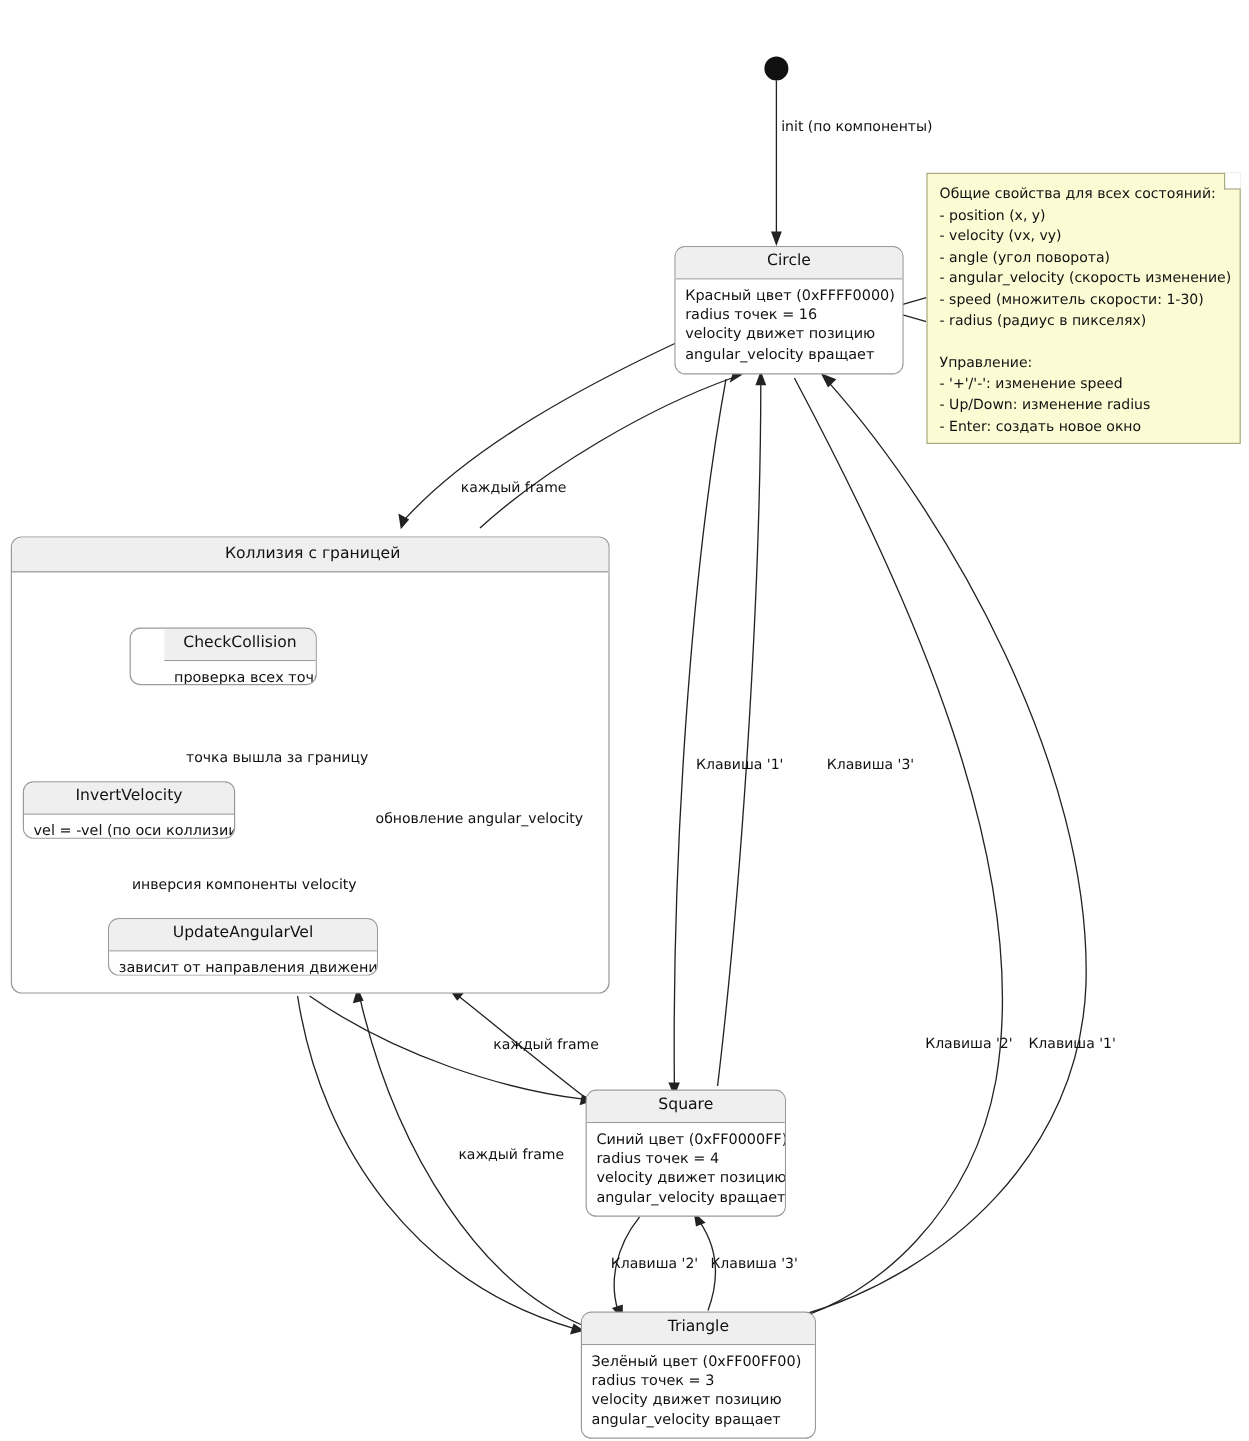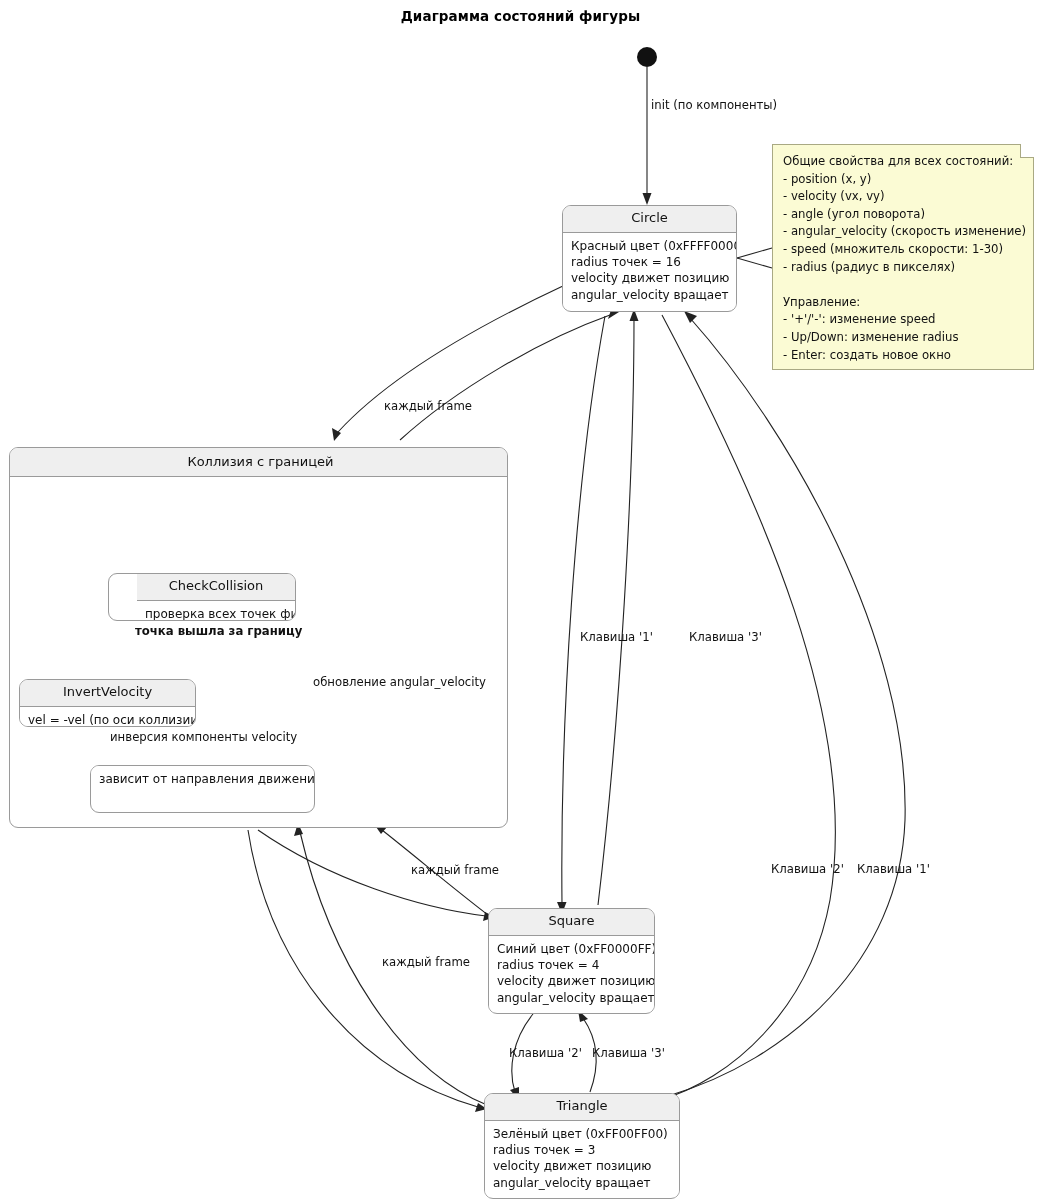--- a/index.html
+++ b/index.html
@@ -68,21 +68,20 @@
   .elabel{
     position:absolute;font-size:11.7px;color:#111;white-space:nowrap;
     background:transparent;line-height:14px;
   }
 </style>
 </head>
 <body>
 
 <div id="canvas">
 
-  <div class="diagram-title">Диаграмма состояний фигуры</div>
 
   <svg class="edges" viewBox="0 0 1041 1201">
 
     <circle class="startdot" cx="647" cy="57" r="10"></circle>
     <line x1="647" y1="67" x2="647" y2="196"></line>
     <polygon class="arrow" points="647,205 642.5,193 651.5,193"></polygon>
 
     <path d="M737,258 L772,248" stroke="#a9a983"></path>
     <path d="M737,258 L772,268" stroke="#a9a983"></path>
 
@@ -129,21 +128,21 @@
     <path d="M185,593 C160,615 135,630 118,645"></path>
     <polygon class="arrow" points="111,652 117,640 122,648"></polygon>
 
     <path d="M88,698 C80,725 85,745 100,760"></path>
     <polygon class="arrow" points="107,766 95,761 102,754"></polygon>
 
     <path d="M278,766 C320,730 320,650 291,600"></path>
     <polygon class="arrow" points="286,592 296,601 288,605"></polygon>
   </svg>
 
-  <div class="state" style="left:562px;top:205px;width:175px;height:107px;">
+  <div class="state" style="left:562px;top:205px;width:191px;height:107px;">
     <div class="hdr">Circle</div>
     <div class="body">
       <div class="ln">Красный цвет (0xFFFF0000)</div>
       <div class="ln">radius точек = 16</div>
       <div class="ln">velocity движет позицию</div>
       <div class="ln">angular_velocity вращает</div>
     </div>
   </div>
 
   <div class="note" style="left:772px;top:144px;width:262px;height:226px;">
@@ -159,35 +158,36 @@
     <div class="nl">Управление:</div>
     <div class="nl">- '+'/'-': изменение speed</div>
     <div class="nl">- Up/Down: изменение radius</div>
     <div class="nl">- Enter: создать новое окно</div>
   </div>
 
   <div class="composite" style="left:9px;top:447px;width:499px;height:381px;">
     <div class="chdr">Коллизия с границей</div>
   </div>
 
-  <div class="state" style="left:108px;top:573px;width:188px;height:48px;padding-left:28px;">
+  <div class="state" style="left:108px;top:523px;width:156px;height:48px;padding-left:28px;">
     <div class="hdr">CheckCollision</div>
     <div class="body">
       <div class="ln">проверка всех точек фигуры</div>
     </div>
   </div>
 
-  <div class="state" style="left:19px;top:651px;width:177px;height:48px;margin-top:28px;">
+  <div class="state" style="left:19px;top:651px;width:177px;height:48px;">
     <div class="hdr">InvertVelocity</div>
     <div class="body">
       <div class="ln">vel = -vel (по оси коллизии)</div>
     </div>
   </div>
 
   <div class="state" style="left:90px;top:765px;width:225px;height:48px;">
+    <div class="hdr">UpdateAngularVel</div>
     <div class="body">
       <div class="ln">зависит от направления движения</div>
     </div>
   </div>
 
   <div class="state" style="left:488px;top:908px;width:167px;height:106px;">
     <div class="hdr">Square</div>
     <div class="body">
       <div class="ln">Синий цвет (0xFF0000FF)</div>
       <div class="ln">radius точек = 4</div>
@@ -219,19 +219,19 @@
   <div class="elabel" style="left:857px;top:862px;">Клавиша '1'</div>
 
   <div class="elabel" style="left:411px;top:863px;">каждый frame</div>
 
   <div class="elabel" style="left:382px;top:955px;">каждый frame</div>
 
   <div class="elabel" style="left:509px;top:1046px;">Клавиша '2'</div>
 
   <div class="elabel" style="left:592px;top:1046px;">Клавиша '3'</div>
 
-  <div class="elabel" style="left:135px;top:624px;font-weight:bold;">точка вышла за границу</div>
+  <div class="elabel" style="left:155px;top:624px;">точка вышла за границу</div>
 
   <div class="elabel" style="left:110px;top:730px;text-align:center;">инверсия компоненты velocity</div>
 
   <div class="elabel" style="left:313px;top:675px;">обновление angular_velocity</div>
 
 </div>
 
 </body></html>

